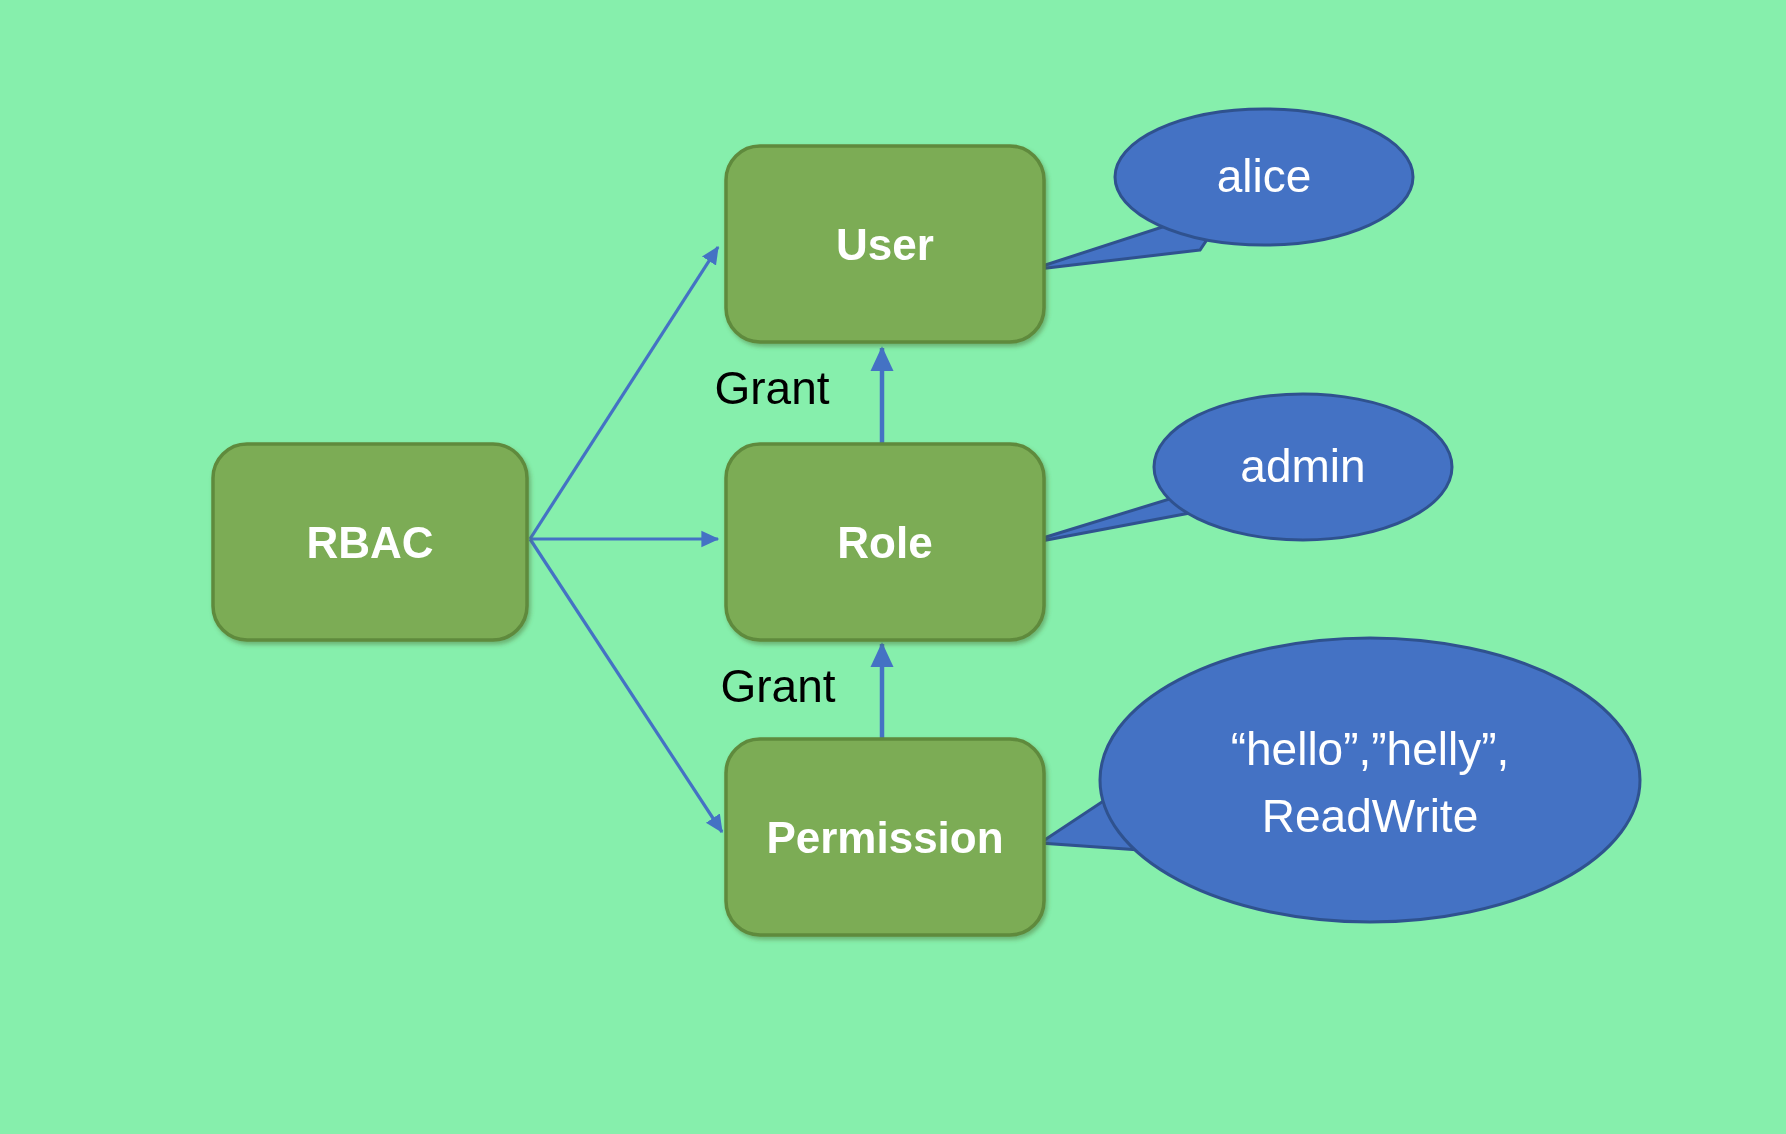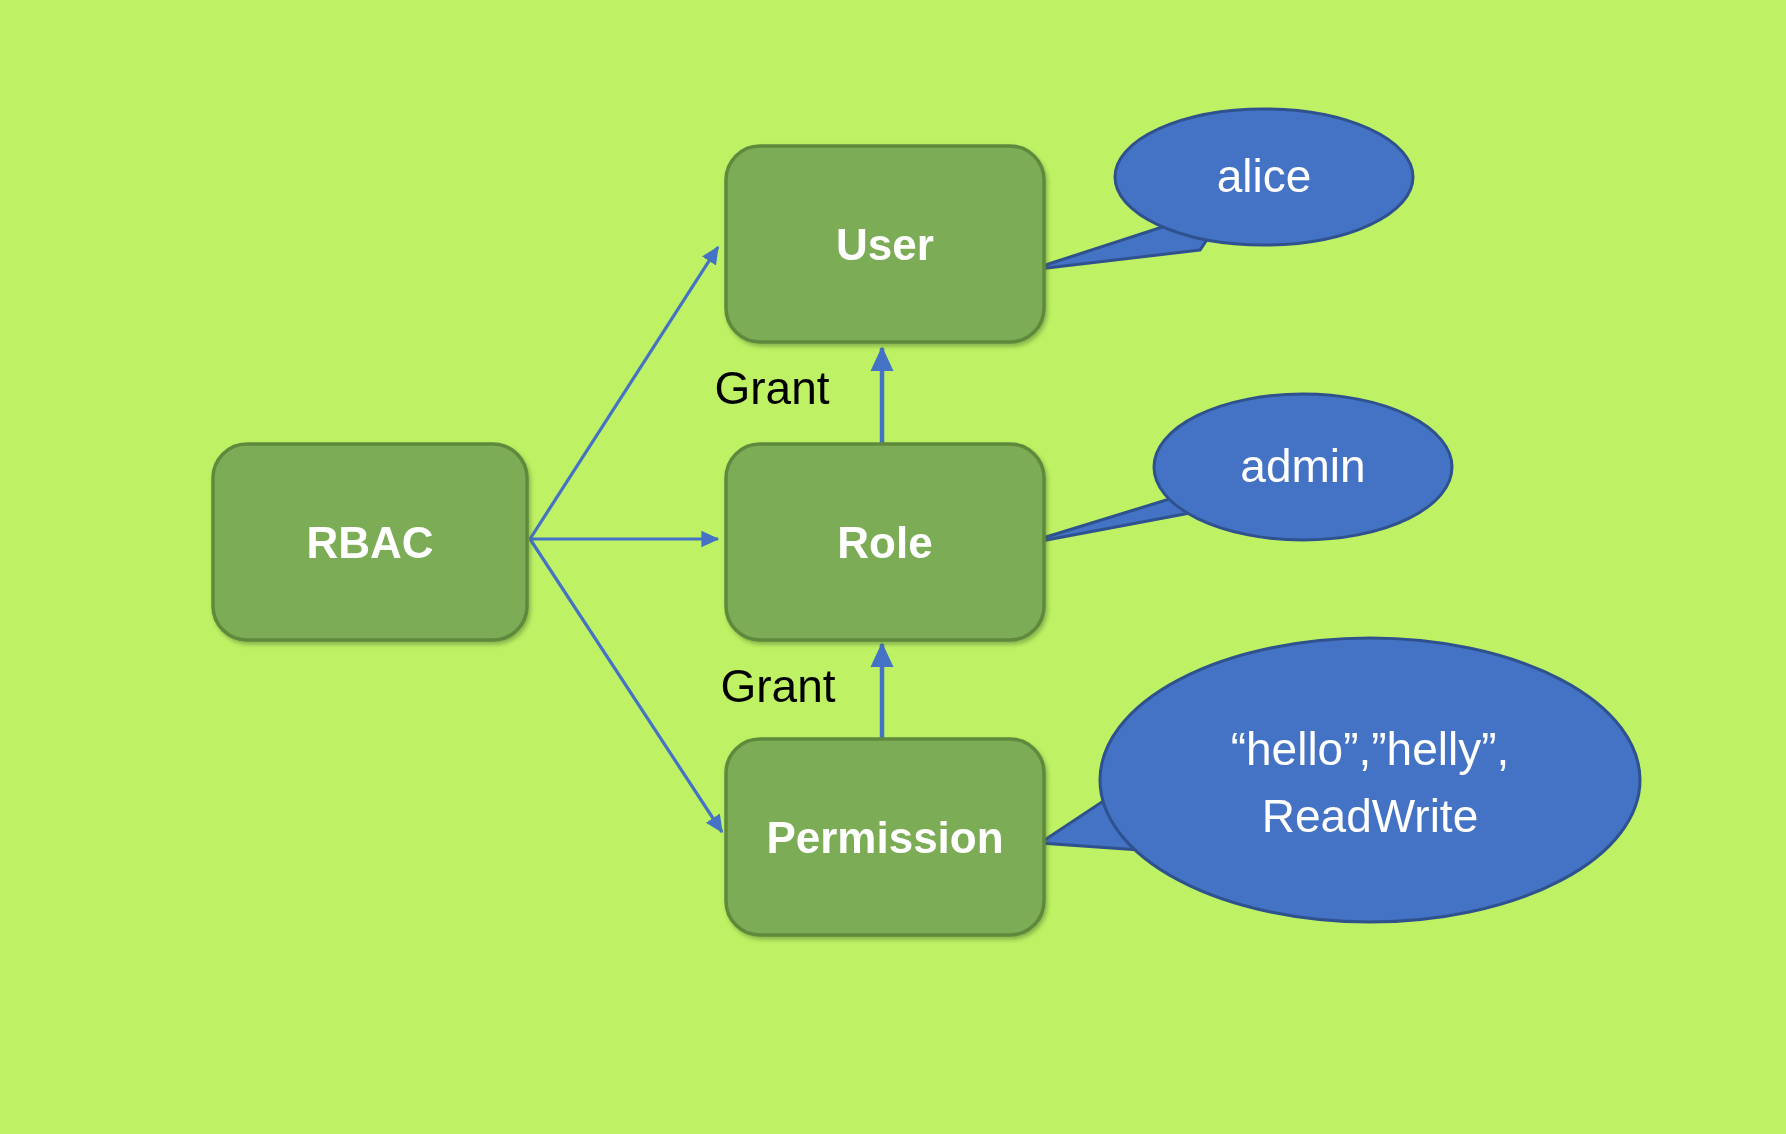--- a/index.html
+++ b/index.html
@@ -8,21 +8,21 @@
     padding: 0;
     background: #ffffff;
   }
   body {
     font-family: "Liberation Sans", sans-serif;
   }
   #canvas {
     position: relative;
     width: 1786px;
     height: 1134px;
-    background: #bef264;
+    background: #86efac;
     overflow: hidden;
   }
   #diagram-svg {
     position: absolute;
     left: 0;
     top: 0;
     width: 1786px;
     height: 1134px;
   }
   .node-label {

